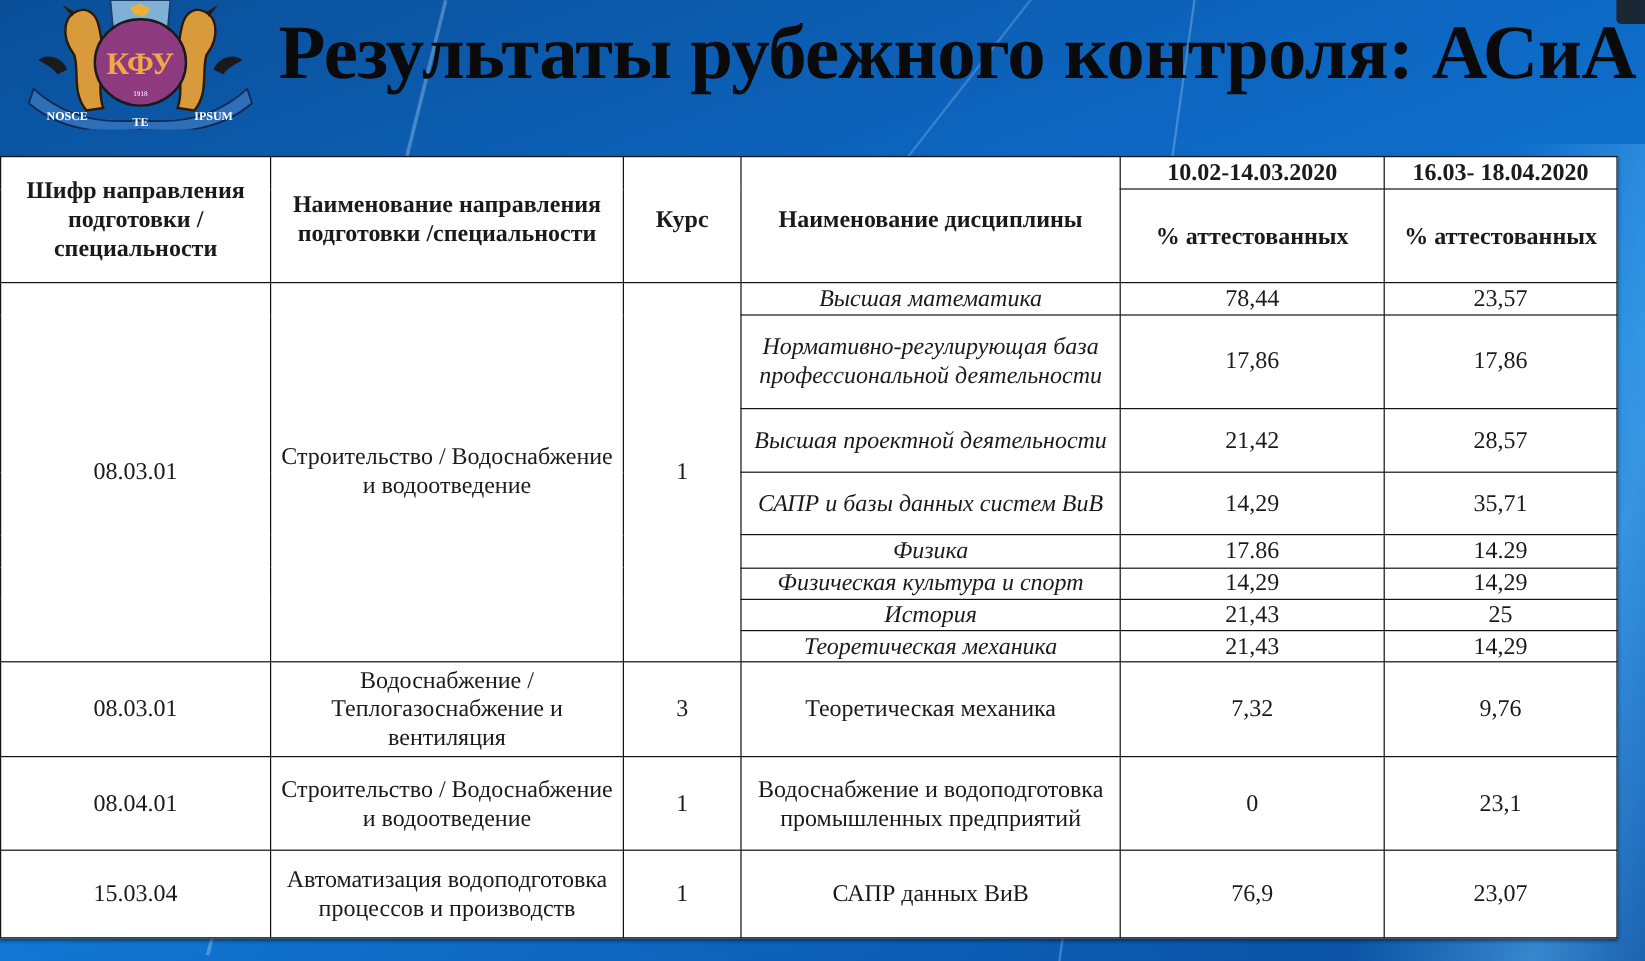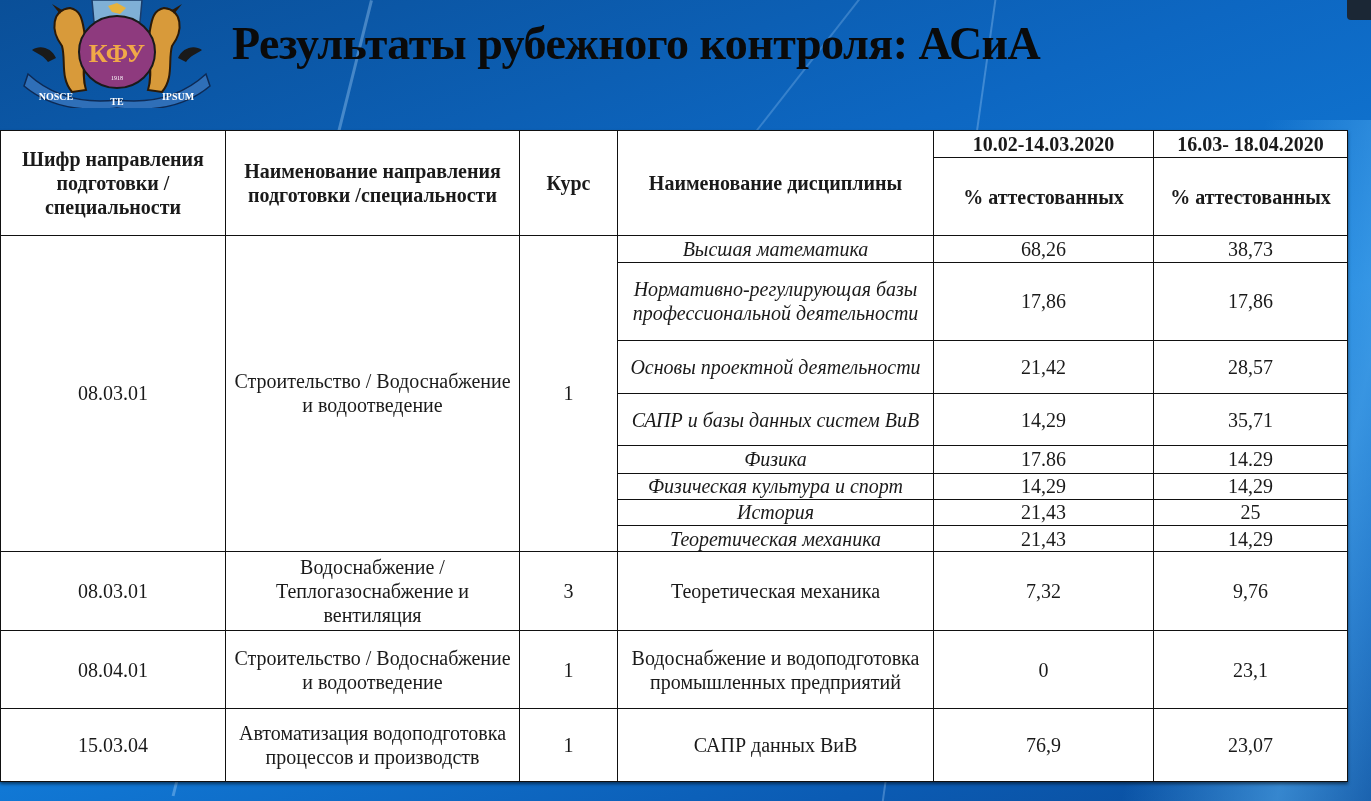--- a/index.html
+++ b/index.html
@@ -12,21 +12,21 @@
   .s1 { left:370px; top:0; width:3px; height:820px; transform:rotate(14deg); background:rgba(180,220,255,0.35); }
   .s2 { left:860px; top:0; width:620px; height:2px; transform:rotate(128deg); background:rgba(180,220,255,0.25);}
   .s3 { left:1000px; top:-40px; width:2px; height:900px; transform:rotate(8deg); background:rgba(180,220,255,0.3);}
   .glow { position:absolute; right:-80px; top:120px; width:260px; height:700px;
           background:linear-gradient(90deg, rgba(80,170,240,0) 0%, rgba(90,180,245,0.55) 60%, rgba(80,170,240,0.2) 100%);
           transform:skewX(-12deg); }
   .corner-box { position:absolute; right:0; top:0; width:24px; height:20px; background:#1b2735; border-bottom-left-radius:4px; }
 
   .logo { position:absolute; left:22px; top:0; width:190px; height:108px; }
   .title {
-    position:absolute; left:232px; top:6px; font-size:46px; font-weight:bold;
+    position:absolute; left:232px; top:6px; font-size:64px; font-weight:bold;
     color:#0a0a0a; letter-spacing:-0.5px; white-space:nowrap; line-height:76px;
   }
 
   table.main {
     position:absolute; left:0; top:130px; width:1347px; height:652px;
     border-collapse:collapse; background:#fff; table-layout:fixed;
     box-shadow: 0 2px 3px rgba(0,0,0,0.5);
   }
   table.main td, table.main th {
     border:1.5px solid #111; text-align:center; vertical-align:middle;
@@ -89,30 +89,30 @@
   <tr style="height:77px">
     <th>% аттестованных</th>
     <th>% аттестованных</th>
   </tr>
 
   <tr style="height:27px">
     <td rowspan="8">08.03.01</td>
     <td rowspan="8">Строительство / Водоснабжение и водоотведение</td>
     <td rowspan="8">1</td>
     <td class="it">Высшая математика</td>
-    <td>68,26</td>
-    <td>38,73</td>
+    <td>78,44</td>
+    <td>23,57</td>
   </tr>
   <tr style="height:77px">
-    <td class="it">Нормативно-регулирующая базы профессиональной деятельности</td>
+    <td class="it">Нормативно-регулирующая база профессиональной деятельности</td>
     <td>17,86</td>
     <td>17,86</td>
   </tr>
   <tr style="height:53px">
-    <td class="it">Основы проектной деятельности</td>
+    <td class="it">Высшая проектной деятельности</td>
     <td>21,42</td>
     <td>28,57</td>
   </tr>
   <tr style="height:52px">
     <td class="it">САПР и базы данных систем ВиВ</td>
     <td>14,29</td>
     <td>35,71</td>
   </tr>
   <tr style="height:27px">
     <td class="it">Физика</td>

